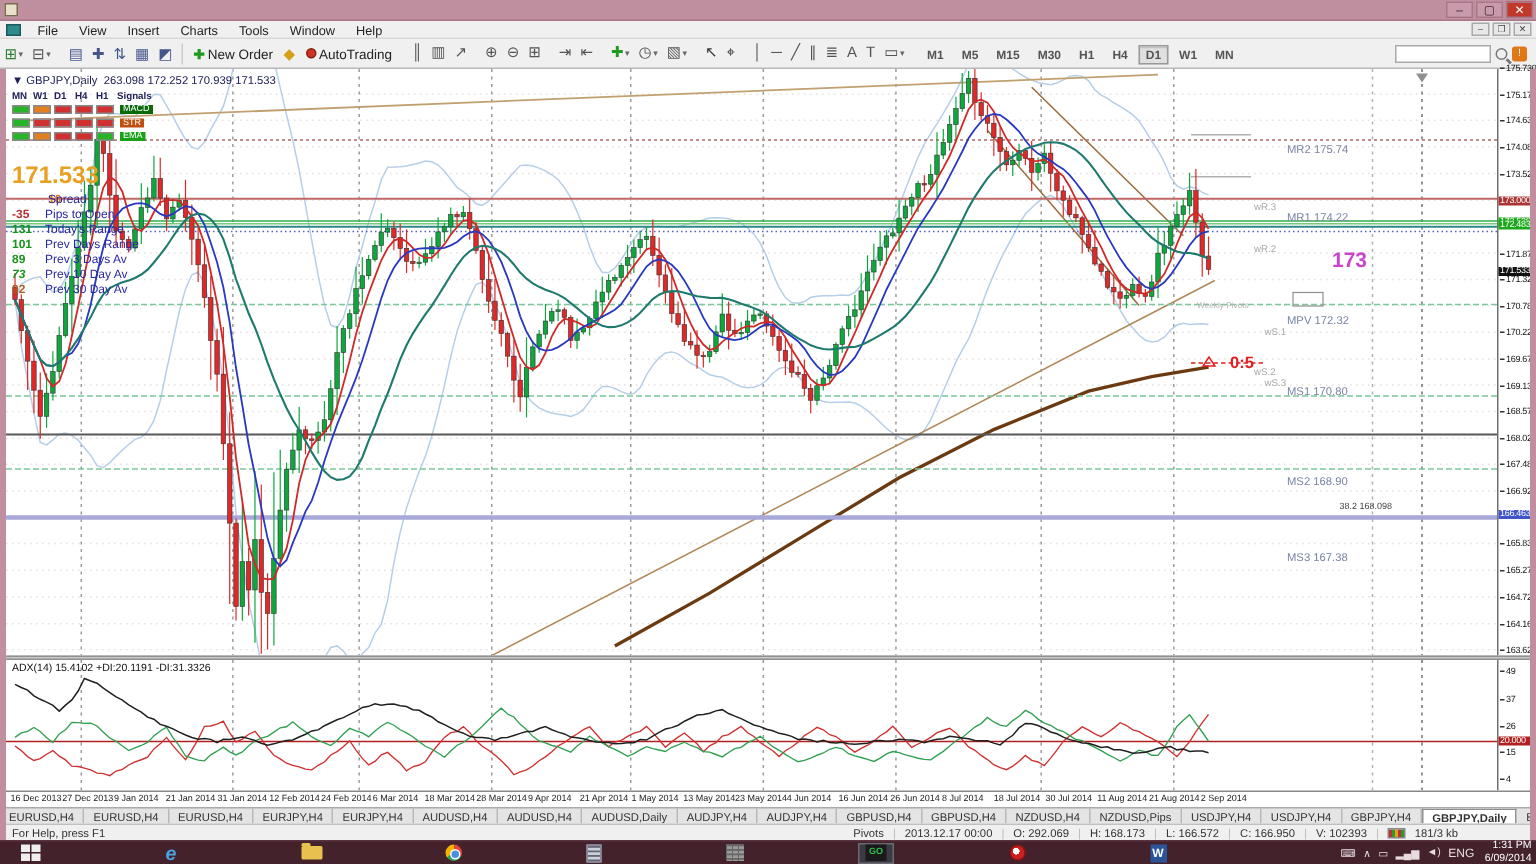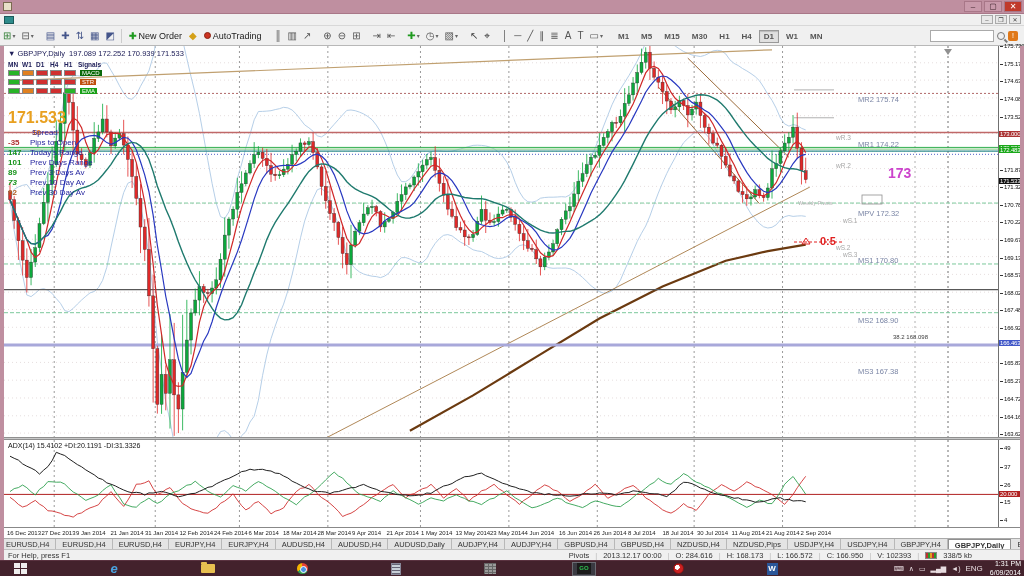--- a/index.html
+++ b/index.html
@@ -103,20 +103,21 @@
     <div class="app-ico"></div>
     <div class="winbtns">
       <div class="winbtn">–</div>
       <div class="winbtn">▢</div>
       <div class="winbtn close">✕</div>
     </div>
   </div>
 
   <div class="menubar">
     <div class="chart-ico"></div>
+    <span id="menu-items"><span class="mi">File</span><span class="mi">View</span><span class="mi">Insert</span><span class="mi">Charts</span><span class="mi">Tools</span><span class="mi">Window</span><span class="mi">Help</span></span>
     <div class="childbtns">
       <div class="childbtn">–</div>
       <div class="childbtn">❐</div>
       <div class="childbtn">✕</div>
     </div>
   </div>
 
   <div class="toolbar">
     <span id="tb-left"><span class="ti">
           <span style="color: rgb(46, 125, 50);">⊞</span>
@@ -659,21 +660,21 @@
         <text x="854" y="217" fill="#7a85a5" font-size="7.5" font-family="Liberation Sans, sans-serif">MS1   170.80</text>
         <text x="854" y="277" fill="#7a85a5" font-size="7.5" font-family="Liberation Sans, sans-serif">MS2   168.90</text>
         <text x="854" y="328" fill="#7a85a5" font-size="7.5" font-family="Liberation Sans, sans-serif">MS3   167.38</text>
         <text x="889" y="293" fill="#404040" font-size="6" font-family="Liberation Sans, sans-serif">38.2   168.098</text>
         <rect x="858" y="149" width="20" height="9" fill="none" stroke="#909090" stroke-width="0.8"></rect>
         <line x1="790" y1="196" x2="840" y2="196" stroke="#e02020" stroke-width="1" stroke-dasharray="3,2"></line>
         <path d="M 802 192 l -4 6 l 8 0 z" fill="none" stroke="#e02020" stroke-width="1"></path>
         <text x="816" y="199" fill="#e02020" font-size="11" font-weight="bold">0:5</text>
       </svg>
     <div class="chart-header">
-      <span>▼</span>&nbsp;<span>GBPJPY,Daily</span>&nbsp;&nbsp;<span>197.089</span> <span>172.252</span> <span>170.939</span> <span>171.533</span>
+      <span>▼</span>&nbsp;<span>GBPJPY,Daily</span>&nbsp;&nbsp;<span>263.098</span> <span>172.252</span> <span>170.939</span> <span>171.533</span>
     </div>
     <div class="sig-table" id="sig-table">
         <div class="sig-row sig-head">
           <span>MN</span>
           <span>W1</span>
           <span>D1</span>
           <span>H4</span>
           <span>H1</span>
           <span style="font-weight: bold;">Signals</span>
         </div>
@@ -699,21 +700,21 @@
           <span class="sig-cell r"></span>
           <span class="sig-cell r"></span>
           <span class="sig-cell g"></span>
           <span class="sig-label" style="background: rgb(24, 160, 24);">EMA</span>
         </div>
       </div>
     <div class="big-price">171.533</div>
     <div class="stats" id="stats">
         <div class="stat-row"><b style="color: rgb(224, 120, 24); padding-left: 24px;">10</b><span>Spread</span></div>
         <div class="stat-row"><b style="color: rgb(176, 48, 48);">-35</b><span>Pips to Open</span></div>
-        <div class="stat-row"><b style="color: rgb(24, 148, 28);">147</b><span>Today's Range</span></div>
+        <div class="stat-row"><b style="color: rgb(24, 148, 28);">131</b><span>Today's Range</span></div>
         <div class="stat-row"><b style="color: rgb(24, 148, 28);">101</b><span>Prev Days Range</span></div>
         <div class="stat-row"><b style="color: rgb(24, 148, 28);">89</b><span>Prev 3 Days Av</span></div>
         <div class="stat-row"><b style="color: rgb(24, 148, 28); font-style: italic;">73</b><span>Prev 10 Day Av</span></div>
         <div class="stat-row"><b style="color: rgb(176, 90, 32);">92</b><span>Prev 30 Day Av</span></div>
       </div>
     <div class="watermark">Weekly Pivots | @CompassFX</div>
     <div class="axis" id="main-axis">
         <span class="tick" style="top: 0px;"><i></i>175.730</span>
         <span class="tick" style="top: 17.7933px;"><i></i>175.175</span>
         <span class="tick" style="top: 35.1057px;"><i></i>174.635</span>
@@ -822,32 +823,32 @@
       <span class="tab">EURAUD,H4</span>
     </div>
 
   <div class="status-bar">
     <span class="help">For Help, press F1</span>
     <span class="status-fields" id="status-fields">
         <span class="sfield">Pivots</span>
         <span class="ssep">|</span>
         <span class="sfield">2013.12.17 00:00</span>
         <span class="ssep">|</span>
-        <span class="sfield">O: 284.616</span>
+        <span class="sfield">O: 292.069</span>
         <span class="ssep">|</span>
         <span class="sfield">H: 168.173</span>
         <span class="ssep">|</span>
         <span class="sfield">L: 166.572</span>
         <span class="ssep">|</span>
         <span class="sfield">C: 166.950</span>
         <span class="ssep">|</span>
         <span class="sfield">V: 102393</span>
         <span class="ssep">|</span>
         <span class="hist-ico"></span>
-        <span class="sfield">338/5 kb</span>
+        <span class="sfield">181/3 kb</span>
       </span>
   </div>
 
   <div class="taskbar">
     <span class="tb-ico">
         <span class="start-grid">
           <i></i>
           <i></i>
           <i></i>
           <i></i>

